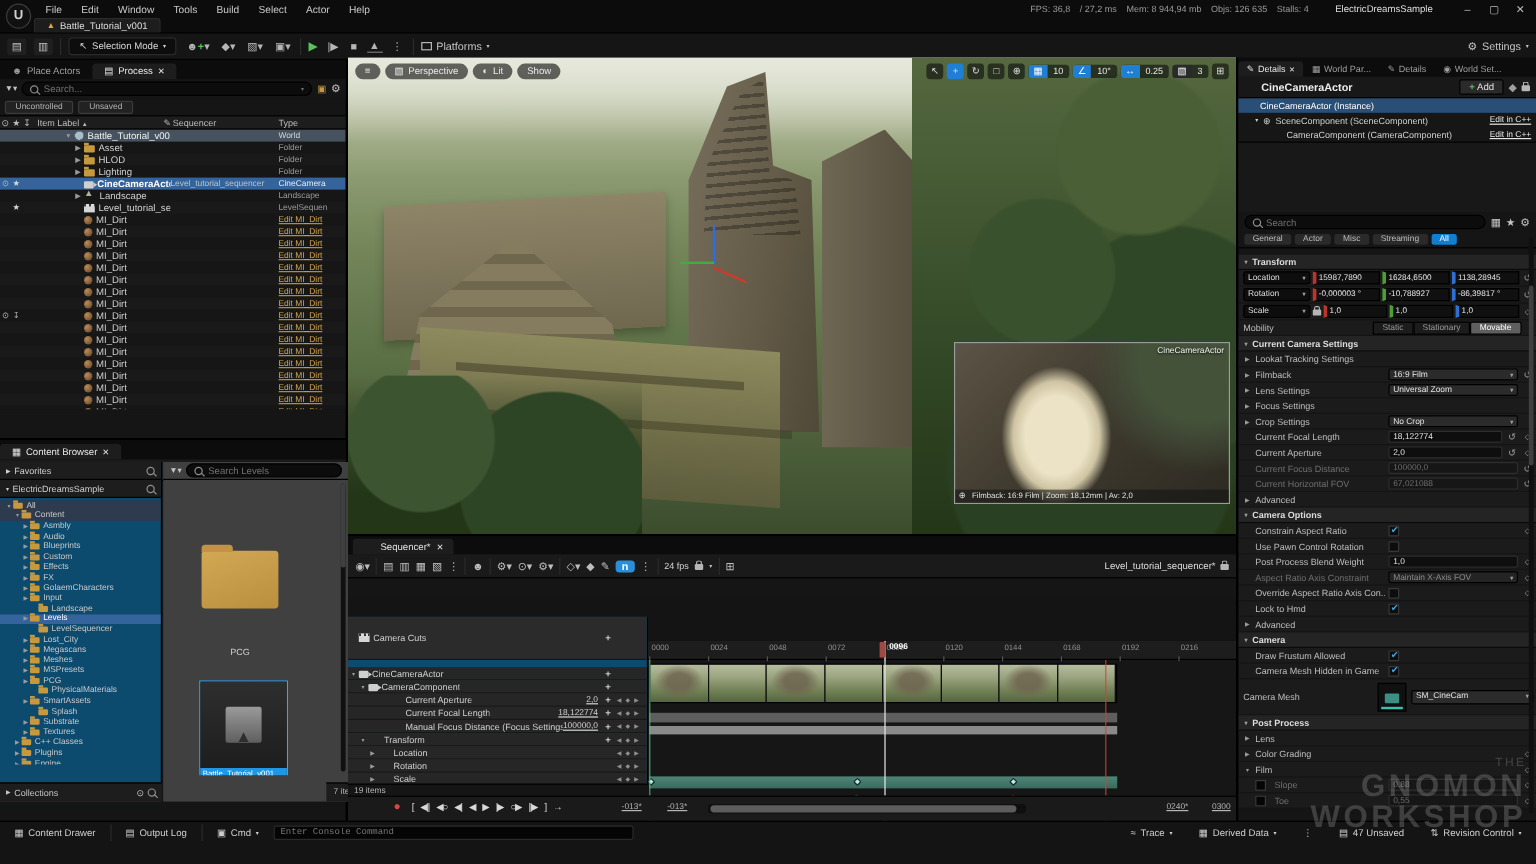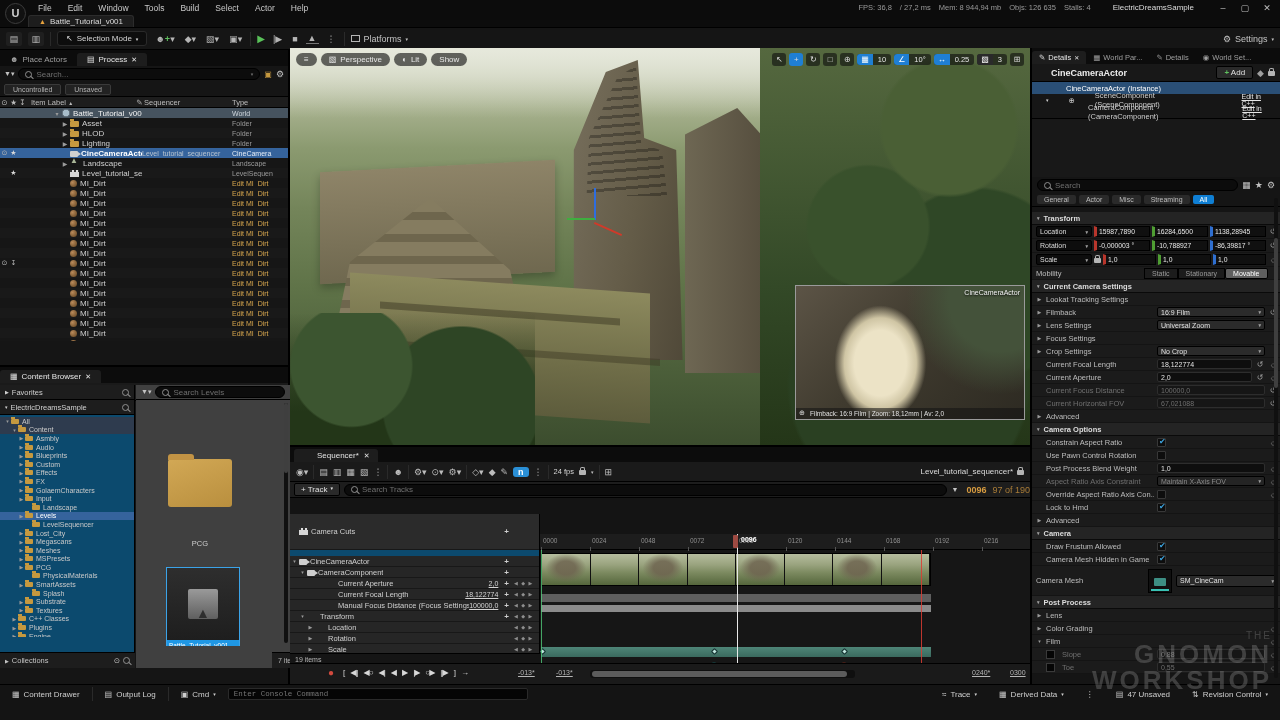--- a/index.html
+++ b/index.html
@@ -164,21 +164,21 @@
 #sqscroll .th{position:absolute;left:2px;top:1px;width:255px;height:6px;background:#5c5c5c;border-radius:3px}
 
 #details{left:1030px;top:48px;width:250px;height:636px;background:#151515;border-left:2px solid #000}
 #dtabs{height:16px;background:#0c0c0c;display:flex;align-items:flex-end;font-size:7.5px}
 .dtab{padding:2px 7px;color:#9f9f9f;display:flex;gap:3px;align-items:center;white-space:nowrap}
 .dtab.on{background:#1d1d1d;color:#e5e5e5;border-radius:3px 3px 0 0}
 #dhead{height:18px;display:flex;align-items:center;gap:4px;padding:0 5px;background:#181818;border-bottom:1px solid #000}
 #dhead .nm{font-size:9px;font-weight:bold;color:#ececec}
 #addbtn{margin-left:auto;background:#2a2a2a;border:1px solid #000;border-radius:2px;padding:1px 7px;font-size:8px;color:#e0e0e0}
 #comps{background:#161616;border-bottom:1px solid #000}
-.comp{height:12px;display:flex;align-items:center;gap:20px;padding:0 4px;font-size:7.5px;color:#cfcfcf}
+.comp{height:12px;display:flex;align-items:center;gap:4px;padding:0 4px;font-size:7.5px;color:#cfcfcf}
 .comp.sel{background:#2a4f76;color:#fff}
 .comp .cpp{margin-left:auto;color:#e6e6e6;text-decoration:underline;font-size:7px}
 #dgap{height:58px;background:#181818}
 #dsearch{height:16px;display:flex;align-items:center;gap:4px;padding:0 5px;background:#151515}
 #dfilters{height:14px;display:flex;align-items:center;gap:3px;padding:0 5px;background:#151515;border-bottom:1px solid #000}
 .fpill{background:#2a2a2a;border-radius:2px;padding:1px 7px;font-size:7px;color:#bdbdbd}
 .fpill.on{background:#0f7fd4;color:#fff}
 #dbody{position:absolute;left:0;top:164px;width:250px;height:472px;overflow:hidden}
 .dsec{height:13px;background:#242424;border-bottom:1px solid #0a0a0a;display:flex;align-items:center;gap:4px;padding:0 5px;font-size:7.5px;font-weight:bold;color:#dcdcdc}
 .dsec .c{font-size:5px;color:#9f9f9f}
@@ -858,33 +858,20 @@
       <div class="vsep"></div>
       <span style="font-size:7.5px;color:#d6d6d6"><span>24 fps</span></span>
       <span class="i-lock"></span>
       <span class="sqico" style="font-size:5px">▾</span>
       <div class="vsep"></div>
       <span class="sqico">⊞</span>
       <div id="sqname">
         <span>Level_tutorial_sequencer*</span>
         <span class="i-lock"></span>
       </div>
-    </div>
-    <div id="sqhdr">
-      <span id="trackbtn">
-          <span>+ Track</span>
-          <span style="font-size:5px">▾</span>
-        </span>
-      <div class="sbox" id="sqsearch">
-        <span class="i-sch"></span>
-        <span>Search Tracks</span>
-      </div>
-      <span style="font-size:7px;margin-left:4px">▼</span>
-      <span class="orange" style="margin-left:8px;font-weight:bold">0096</span>
-      <span class="orange" style="margin-left:6px;opacity:.75">97 of 190</span>
     </div>
     <div id="sqbody">
       <div id="sqtree">
           <div class="sqr s-ccuts t-clap">
           <span class="caret"></span>
           <span class="ric"></span>
           <span class="lbl">Camera Cuts</span>
           <span class="val"></span>
           <span class="plus">+</span>
           <span class="kb"></span>

